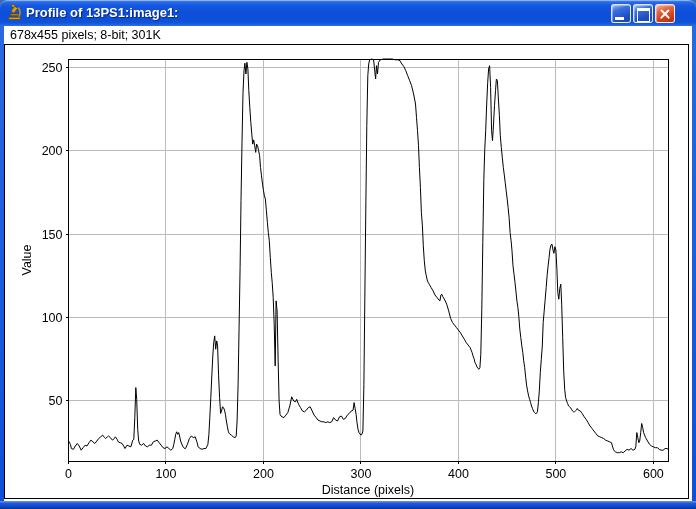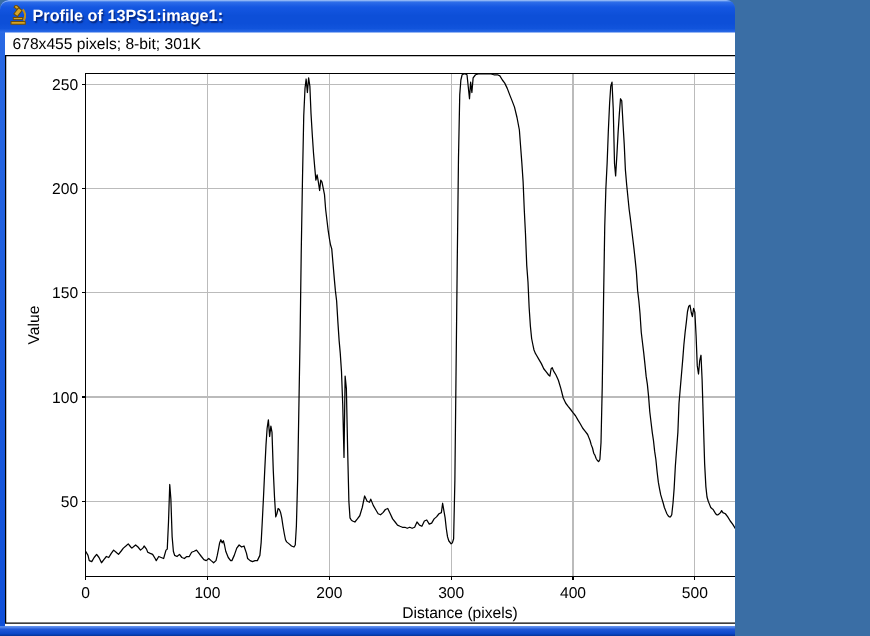--- a/index.html
+++ b/index.html
@@ -1,18 +1,18 @@
 <!DOCTYPE html>
 <html><head>
 <meta charset="utf-8">
 <style>
   html,body{margin:0;padding:0;background:#3a6ea5;}
   *{box-sizing:border-box;}
   .window{
-    position:relative;width:588px;height:509px;
+    position:relative;width:696px;height:509px;
     font-family:"Liberation Sans",sans-serif;
     background:linear-gradient(180deg,#2a6ae4,#0f4fd8);
     border-radius:7px 7px 0 0;overflow:hidden;
   }
   .titlebar{
     position:absolute;left:0;top:0;width:696px;height:26px;
     background:linear-gradient(180deg,#5a96f2 0%,#2b6be8 8%,#1457e2 22%,#0d4fd8 48%,#0d4fd8 72%,#1154dc 88%,#2e6de8 100%);
     border-radius:7px 7px 0 0;
     box-shadow:inset 0 1px 0 rgba(255,255,255,.35);
   }

